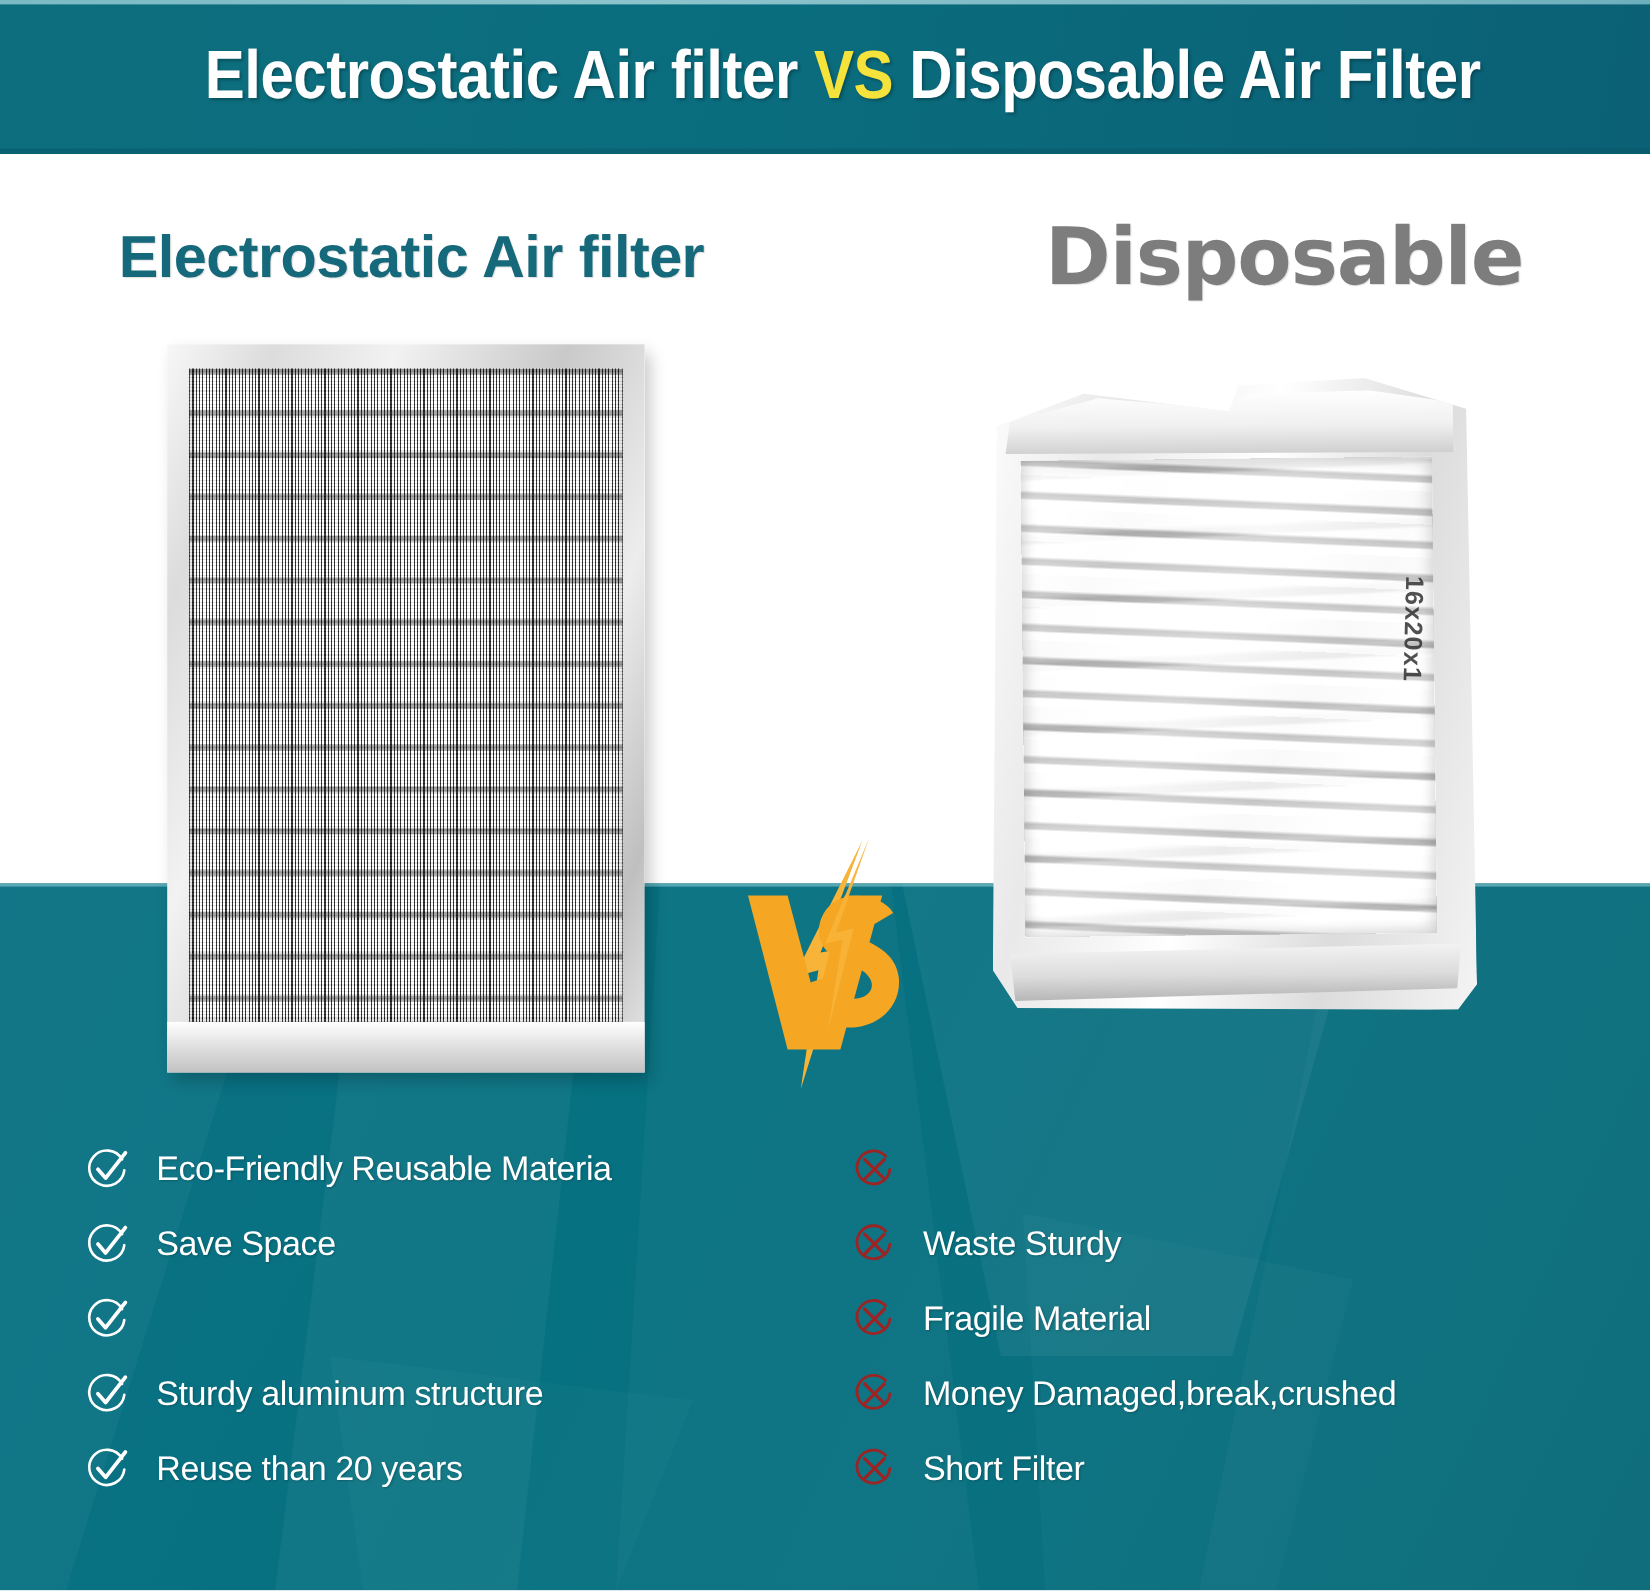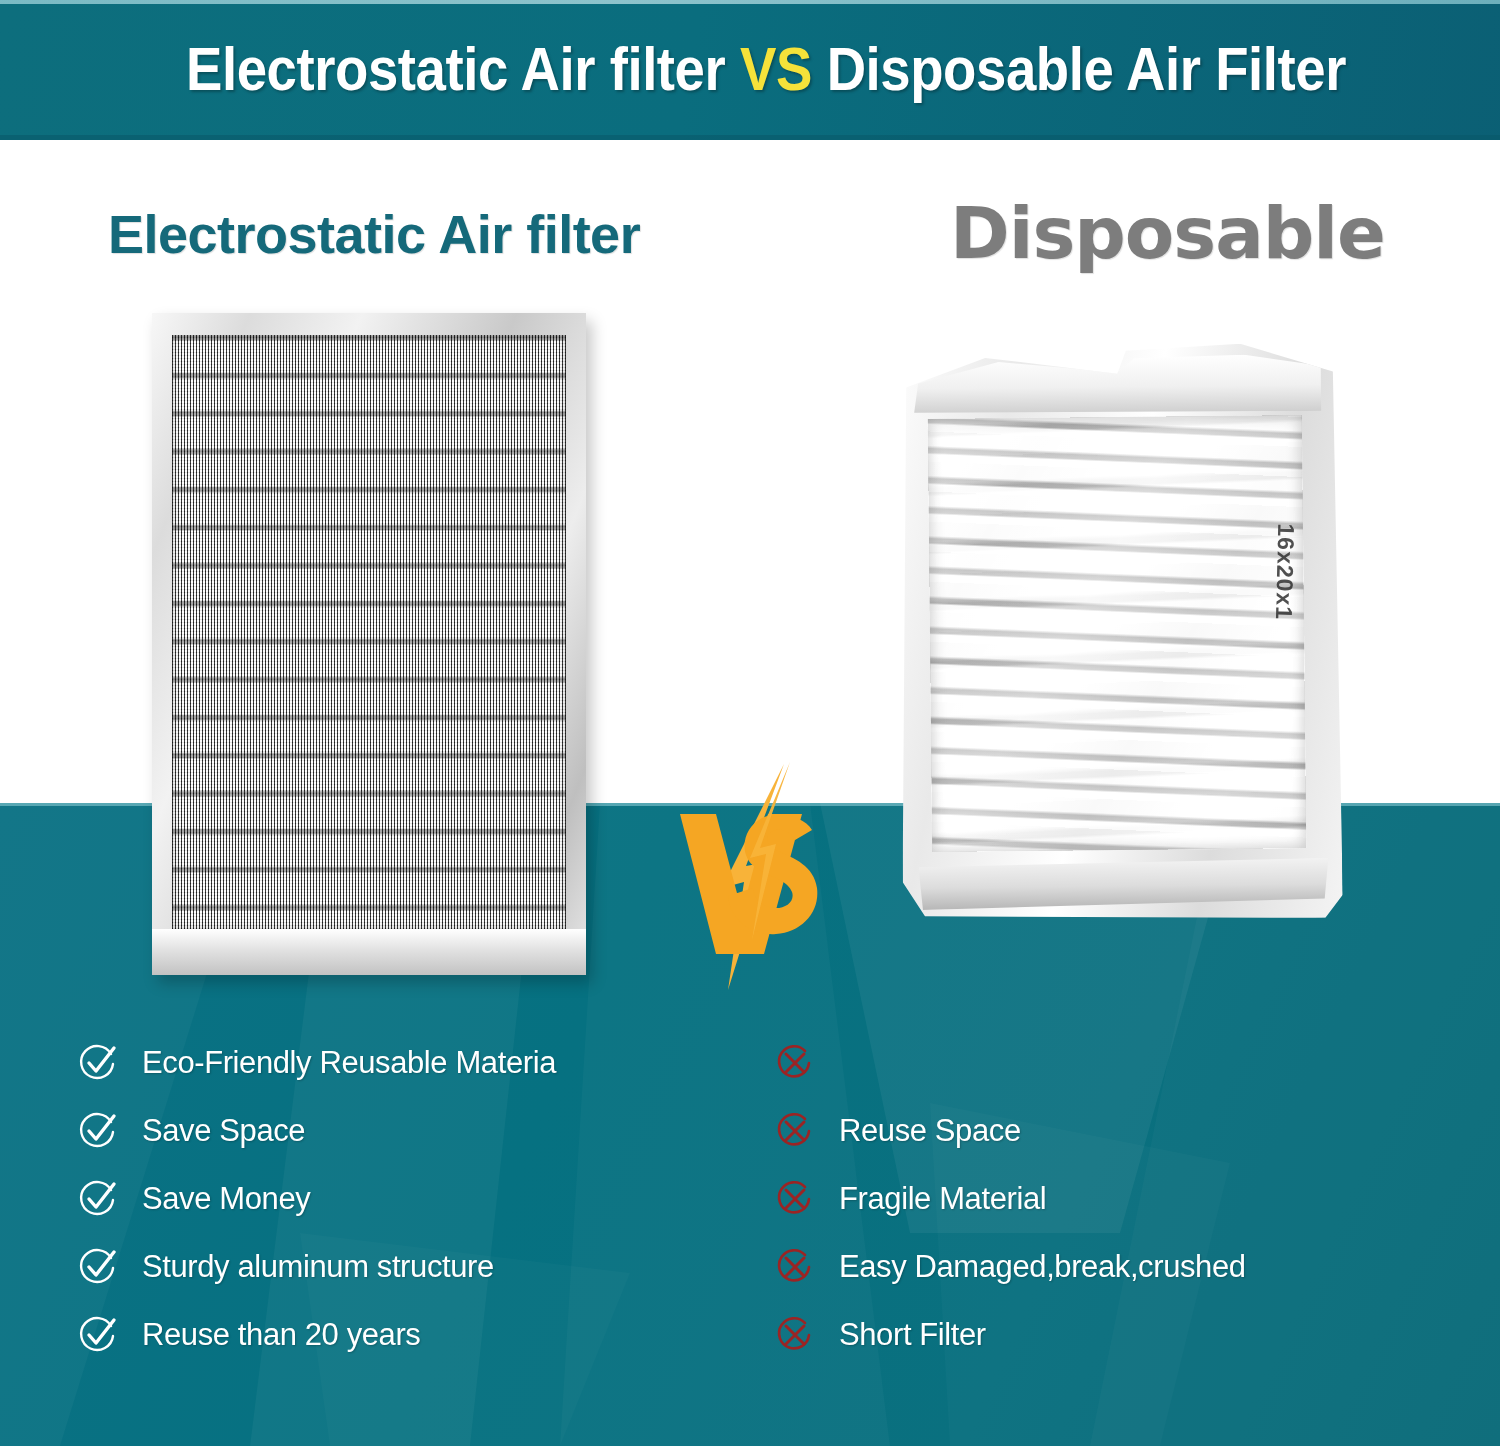--- a/index.html
+++ b/index.html
@@ -361,21 +361,20 @@
         <span class="list-text">Save Space</span>
       </div>
 
       <div class="list-item">
         <span class="list-icon">
           <svg width="40" height="40" viewBox="0 0 40 40" xmlns="http://www.w3.org/2000/svg">
             <path d="M33 11 A16 16 0 1 0 35 21" fill="none" stroke="#ffffff" stroke-width="2.4" stroke-linecap="round"></path>
             <path d="M11 20 L18 28 L36 5" fill="none" stroke="#ffffff" stroke-width="3.4" stroke-linecap="round" stroke-linejoin="round"></path>
           </svg>
         </span>
-        <span class="list-text">Save Money</span>
       </div>
 
       <div class="list-item">
         <span class="list-icon">
           <svg width="40" height="40" viewBox="0 0 40 40" xmlns="http://www.w3.org/2000/svg">
             <path d="M33 11 A16 16 0 1 0 35 21" fill="none" stroke="#ffffff" stroke-width="2.4" stroke-linecap="round"></path>
             <path d="M11 20 L18 28 L36 5" fill="none" stroke="#ffffff" stroke-width="3.4" stroke-linecap="round" stroke-linejoin="round"></path>
           </svg>
         </span>
         <span class="list-text">Sturdy aluminum structure</span>
@@ -404,41 +403,41 @@
         </span>
       </div>
 
       <div class="list-item">
         <span class="list-icon">
           <svg width="40" height="40" viewBox="0 0 40 40" xmlns="http://www.w3.org/2000/svg">
             <path d="M30 8 A15 15 0 1 0 34 20" fill="none" stroke="#9b2424" stroke-width="2.6" stroke-linecap="round"></path>
             <path d="M11 11 L29 29 M29 11 L11 29" fill="none" stroke="#9b2424" stroke-width="3" stroke-linecap="round"></path>
           </svg>
         </span>
-        <span class="list-text">Reuse Space</span>
+        <span class="list-text">Waste Sturdy</span>
       </div>
 
       <div class="list-item">
         <span class="list-icon">
           <svg width="40" height="40" viewBox="0 0 40 40" xmlns="http://www.w3.org/2000/svg">
             <path d="M30 8 A15 15 0 1 0 34 20" fill="none" stroke="#9b2424" stroke-width="2.6" stroke-linecap="round"></path>
             <path d="M11 11 L29 29 M29 11 L11 29" fill="none" stroke="#9b2424" stroke-width="3" stroke-linecap="round"></path>
           </svg>
         </span>
         <span class="list-text">Fragile Material</span>
       </div>
 
       <div class="list-item">
         <span class="list-icon">
           <svg width="40" height="40" viewBox="0 0 40 40" xmlns="http://www.w3.org/2000/svg">
             <path d="M30 8 A15 15 0 1 0 34 20" fill="none" stroke="#9b2424" stroke-width="2.6" stroke-linecap="round"></path>
             <path d="M11 11 L29 29 M29 11 L11 29" fill="none" stroke="#9b2424" stroke-width="3" stroke-linecap="round"></path>
           </svg>
         </span>
-        <span class="list-text">Easy Damaged,break,crushed</span>
+        <span class="list-text">Money Damaged,break,crushed</span>
       </div>
 
       <div class="list-item">
         <span class="list-icon">
           <svg width="40" height="40" viewBox="0 0 40 40" xmlns="http://www.w3.org/2000/svg">
             <path d="M30 8 A15 15 0 1 0 34 20" fill="none" stroke="#9b2424" stroke-width="2.6" stroke-linecap="round"></path>
             <path d="M11 11 L29 29 M29 11 L11 29" fill="none" stroke="#9b2424" stroke-width="3" stroke-linecap="round"></path>
           </svg>
         </span>
         <span class="list-text">Short Filter</span>

